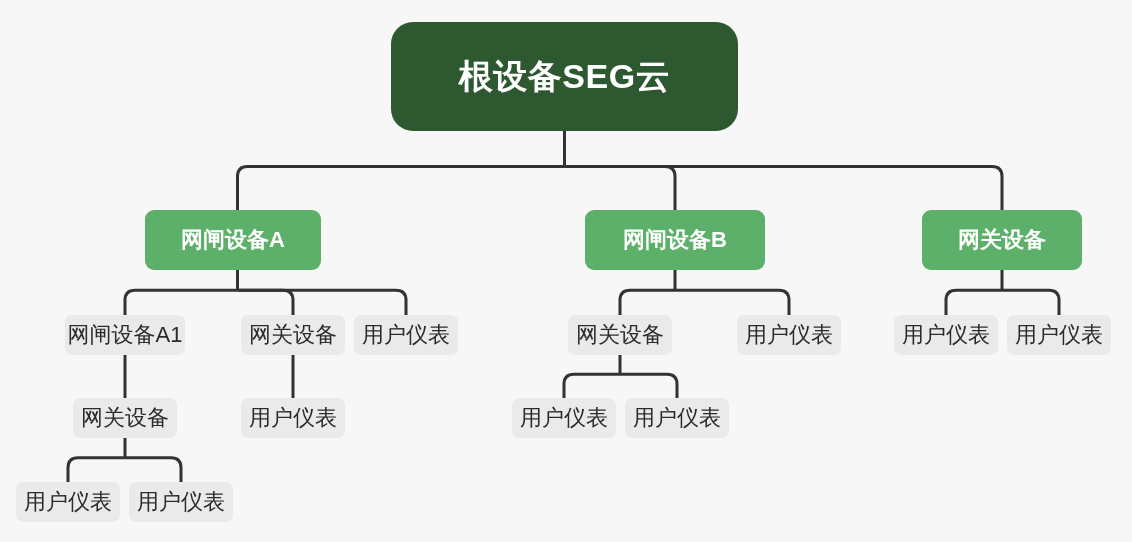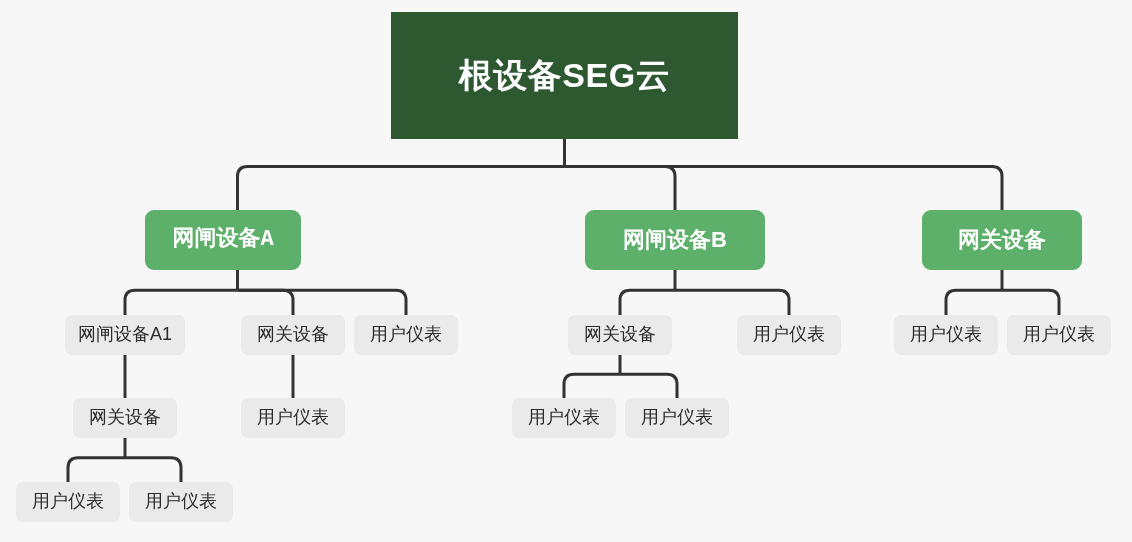--- a/index.html
+++ b/index.html
@@ -48,21 +48,21 @@
     background: #5cb069;
     color: #ffffff;
     font-weight: bold;
     font-size: 22px;
     border-radius: 9px;
   }
   .node-leaf {
     background: #eaeaea;
     color: #2b2b2b;
     font-weight: normal;
-    font-size: 18px;
+    font-size: 22px;
     border-radius: 7px;
   }
 </style>
 </head>
 <body>
 
 <div id="diagram-root">
   <svg id="connectors" aria-hidden="true">
       <path d="M 564.5 131 L 564.5 166.55" fill="none" stroke="#333333" stroke-width="3" stroke-linecap="butt" stroke-linejoin="round"></path>
       <path d="M 564.5 166.55 L 247.5 166.55 Q 237.5 166.55 237.5 176.55 L 237.5 210" fill="none" stroke="#333333" stroke-width="3" stroke-linecap="butt" stroke-linejoin="round"></path>
@@ -81,24 +81,24 @@
       <path d="M 675 290.25 L 630 290.25 Q 620 290.25 620 300.25 L 620 315" fill="none" stroke="#333333" stroke-width="3" stroke-linecap="butt" stroke-linejoin="round"></path>
       <path d="M 675 290.25 L 779 290.25 Q 789 290.25 789 300.25 L 789 315" fill="none" stroke="#333333" stroke-width="3" stroke-linecap="butt" stroke-linejoin="round"></path>
       <path d="M 620 355 L 620 374.35" fill="none" stroke="#333333" stroke-width="3" stroke-linecap="butt" stroke-linejoin="round"></path>
       <path d="M 620 374.35 L 574 374.35 Q 564 374.35 564 384.35 L 564 398" fill="none" stroke="#333333" stroke-width="3" stroke-linecap="butt" stroke-linejoin="round"></path>
       <path d="M 620 374.35 L 667 374.35 Q 677 374.35 677 384.35 L 677 398" fill="none" stroke="#333333" stroke-width="3" stroke-linecap="butt" stroke-linejoin="round"></path>
       <path d="M 1002 270 L 1002 290.25" fill="none" stroke="#333333" stroke-width="3" stroke-linecap="butt" stroke-linejoin="round"></path>
       <path d="M 1002 290.25 L 956 290.25 Q 946 290.25 946 300.25 L 946 315" fill="none" stroke="#333333" stroke-width="3" stroke-linecap="butt" stroke-linejoin="round"></path>
       <path d="M 1002 290.25 L 1049 290.25 Q 1059 290.25 1059 300.25 L 1059 315" fill="none" stroke="#333333" stroke-width="3" stroke-linecap="butt" stroke-linejoin="round"></path>
     </svg>
   <div id="node-layer">
-      <div class="node node-root" style="left: 391px; top: 12px; width: 347px; height: 127px;">
+      <div class="node node-root" style="left: 391px; top: 22px; width: 347px; height: 109px; border-radius: 22px;">
         <span>根设备SEG云</span>
       </div>
-      <div class="node node-level2" style="left: 145px; top: 210px; width: 156px; height: 60px; font-family: Liberation Mono, monospace;">
+      <div class="node node-level2" style="left: 145px; top: 210px; width: 176px; height: 60px;">
         <span>网闸设备A</span>
       </div>
       <div class="node node-level2" style="left: 585px; top: 210px; width: 180px; height: 60px; text-align: center;">
         <span>网闸设备B</span>
       </div>
       <div class="node node-level2" style="left: 922px; top: 210px; width: 160px; height: 60px;">
         <span>网关设备</span>
       </div>
       <div class="node node-leaf" style="left: 65px; top: 315px; width: 120px; height: 40px;">
         <span>网闸设备A1</span>

